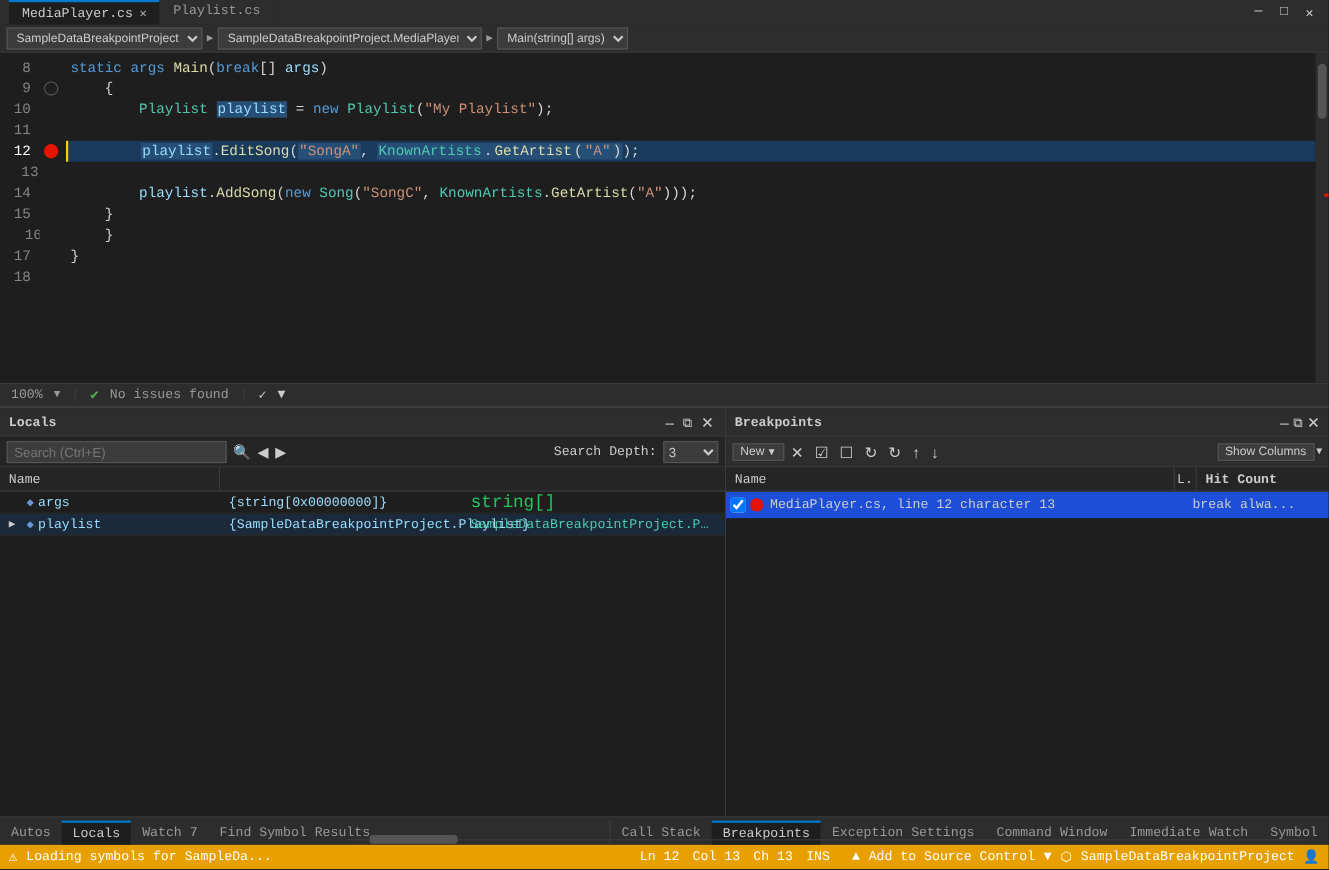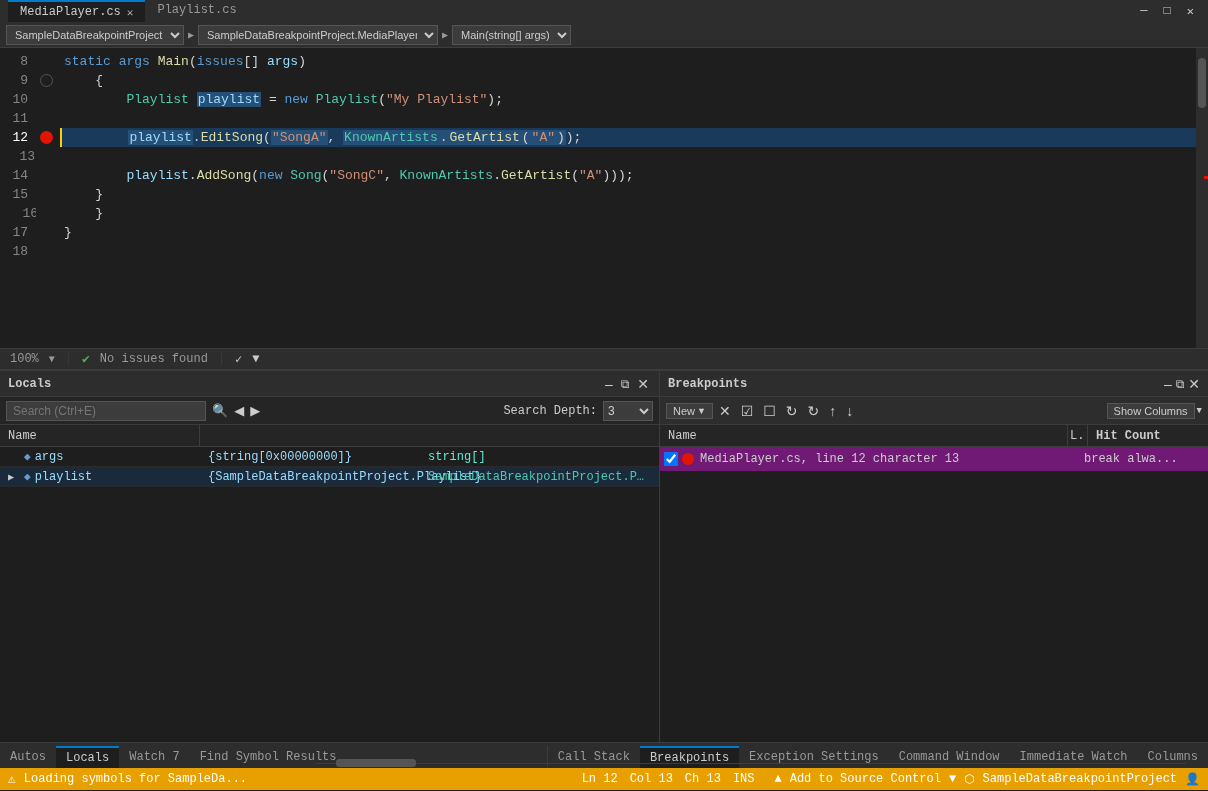--- a/index.html
+++ b/index.html
@@ -74,21 +74,21 @@
     <div style="height:19px;"></div>
     <div style="height:19px;"></div>
     <div style="height:19px;"></div>
     <div style="height:19px;"></div>
     <div style="height:19px;"></div>
   </div>
 
   <div style="flex:1;overflow:hidden;padding-top:4px;position:relative;">
 
     <div style="height:19px;display:flex;align-items:center;white-space:pre;font-size:13px;padding-left:4px;">
-      <span style="color:#569cd6;">static</span><span style="color:#d4d4d4;"> </span><span style="color:#569cd6;">args</span><span style="color:#d4d4d4;"> </span><span style="color:#dcdcaa;">Main</span><span style="color:#d4d4d4;">(</span><span style="color:#569cd6;">issues</span><span style="color:#d4d4d4;">[] </span><span style="color:#9cdcfe;">args</span><span style="color:#d4d4d4;">)</span>
+      <span style="color:#569cd6;">static</span><span style="color:#d4d4d4;"> </span><span style="color:#569cd6;">args</span><span style="color:#d4d4d4;"> </span><span style="color:#dcdcaa;">Main</span><span style="color:#d4d4d4;">(</span><span style="color:#569cd6;">break</span><span style="color:#d4d4d4;">[] </span><span style="color:#9cdcfe;">args</span><span style="color:#d4d4d4;">)</span>
     </div>
 
     <div style="height:19px;display:flex;align-items:center;white-space:pre;font-size:13px;padding-left:4px;">
       <span style="color:#d4d4d4;">    {</span>
     </div>
 
     <div style="height:19px;display:flex;align-items:center;white-space:pre;font-size:13px;padding-left:4px;">
       <span style="color:#d4d4d4;">        </span><span style="color:#4ec9b0;">Playlist</span><span style="color:#d4d4d4;"> </span><span style="background:#264f78;color:#9cdcfe;padding:0 1px;">playlist</span><span style="color:#d4d4d4;"> = </span><span style="color:#569cd6;">new</span><span style="color:#d4d4d4;"> </span><span style="color:#4ec9b0;">Playlist</span><span style="color:#d4d4d4;">(</span><span style="color:#ce9178;">"My Playlist"</span><span style="color:#d4d4d4;">);</span>
     </div>
 
@@ -167,21 +167,21 @@
 
     <div style="flex:1;overflow-y:auto;">
 
       <div style="display:flex;align-items:center;height:20px;border-bottom:1px solid #2a2a2a;">
         <div style="width:200px;font-size:12px;padding:0 8px;display:flex;align-items:center;gap:4px;">
           <span style="width:12px;display:inline-block;"></span>
           <span style="color:#6899d6;font-size:11px;">◆</span>
           <span style="color:#9cdcfe;">args</span>
         </div>
         <div style="width:220px;font-size:12px;padding:0 8px;color:#9cdcfe;">{string[0x00000000]}</div>
-        <div style="flex:1;font-size:12px;padding:0 8px;color:#5eead4;">string[]</div>
+        <div style="flex:1;font-size:16px;padding:0 8px;color:#22c55e;">string[]</div>
       </div>
 
       <div style="display:flex;align-items:center;height:20px;border-bottom:1px solid #2a2a2a;background:#1a2a3a;">
         <div style="width:200px;font-size:12px;padding:0 8px;display:flex;align-items:center;gap:4px;">
           <span style="width:12px;display:inline-block;color:#ccc;cursor:pointer;font-size:10px;">▶</span>
           <span style="color:#6899d6;font-size:11px;">◆</span>
           <span style="color:#9cdcfe;">playlist</span>
         </div>
         <div style="width:220px;font-size:12px;padding:0 8px;color:#9cdcfe;">{SampleDataBreakpointProject.Playlist}</div>
         <div style="flex:1;font-size:12px;padding:0 8px;color:#4ec9b0;overflow:hidden;text-overflow:ellipsis;white-space:nowrap;">SampleDataBreakpointProject.Pla...</div>
@@ -216,21 +216,21 @@
       <span style="color:#ccc;font-size:9px;cursor:pointer;">▼</span>
     </div>
 
     <div style="display:flex;background:#252526;border-bottom:1px solid #3c3c3c;height:22px;align-items:center;">
       <div style="flex:1;font-size:12px;color:#ccc;padding:0 8px;height:100%;display:flex;align-items:center;border-right:1px solid #3c3c3c;">Name</div>
       <div style="width:20px;font-size:12px;color:#ccc;padding:0 2px;height:100%;display:flex;align-items:center;border-right:1px solid #3c3c3c;">L.</div>
       <div style="width:120px;font-size:12px;color:#ccc;padding:0 8px;height:100%;display:flex;align-items:center;font-weight:bold;">Hit Count</div>
     </div>
 
     <div style="flex:1;overflow-y:auto;">
-      <div style="display:flex;align-items:center;height:24px;padding:0 4px;background:#701a75;">
+      <div style="display:flex;align-items:center;height:24px;padding:0 4px;background:#1d4ed8;">
         <input type="checkbox" checked="" style="width: 14px; height: 14px; margin-right: 4px; flex-shrink: 0;">
         <div style="width:12px;height:12px;border-radius:50%;background:#e51400;margin-right:6px;flex-shrink:0;"></div>
         <span style="flex:1;font-size:12px;color:#ccc;">MediaPlayer.cs, line 12 character 13</span>
         <span style="width:20px;font-size:12px;"></span>
         <span style="width:120px;font-size:12px;color:#ccc;">break alwa...</span>
       </div>
     </div>
   </div>
 </div>
 
@@ -242,21 +242,21 @@
     <div style="height:22px;padding:0 10px;font-size:12px;color:#999;cursor:pointer;display:flex;align-items:center;white-space:nowrap;">Watch 7</div>
     <div style="height:22px;padding:0 10px;font-size:12px;color:#999;cursor:pointer;display:flex;align-items:center;white-space:nowrap;">Find Symbol Results</div>
   </div>
 
   <div style="display:flex;align-items:flex-end;flex:1;border-left:1px solid #3c3c3c;">
     <div style="height:22px;padding:0 10px;font-size:12px;color:#999;cursor:pointer;display:flex;align-items:center;white-space:nowrap;">Call Stack</div>
     <div style="height:22px;padding:0 10px;font-size:12px;color:#ccc;cursor:pointer;display:flex;align-items:center;white-space:nowrap;background:#1e1e1e;border-top:2px solid #007acc;">Breakpoints</div>
     <div style="height:22px;padding:0 10px;font-size:12px;color:#999;cursor:pointer;display:flex;align-items:center;white-space:nowrap;">Exception Settings</div>
     <div style="height:22px;padding:0 10px;font-size:12px;color:#999;cursor:pointer;display:flex;align-items:center;white-space:nowrap;">Command Window</div>
     <div style="height:22px;padding:0 10px;font-size:12px;color:#999;cursor:pointer;display:flex;align-items:center;white-space:nowrap;">Immediate Watch</div>
-    <div style="height:22px;padding:0 10px;font-size:12px;color:#999;cursor:pointer;display:flex;align-items:center;white-space:nowrap;">Columns</div>
+    <div style="height:22px;padding:0 10px;font-size:12px;color:#999;cursor:pointer;display:flex;align-items:center;white-space:nowrap;">Symbol</div>
   </div>
 </div>
 
 <div style="height:22px;background:#e8a000;display:flex;align-items:center;padding:0 8px;font-size:12px;color:#fff;">
   <div style="display:flex;align-items:center;gap:8px;">
     <span style="font-size:13px;">⚠</span>
     <span>Loading symbols for SampleDa...</span>
   </div>
   <div style="margin-left:auto;display:flex;align-items:center;gap:12px;">
     <span>Ln 12</span>

